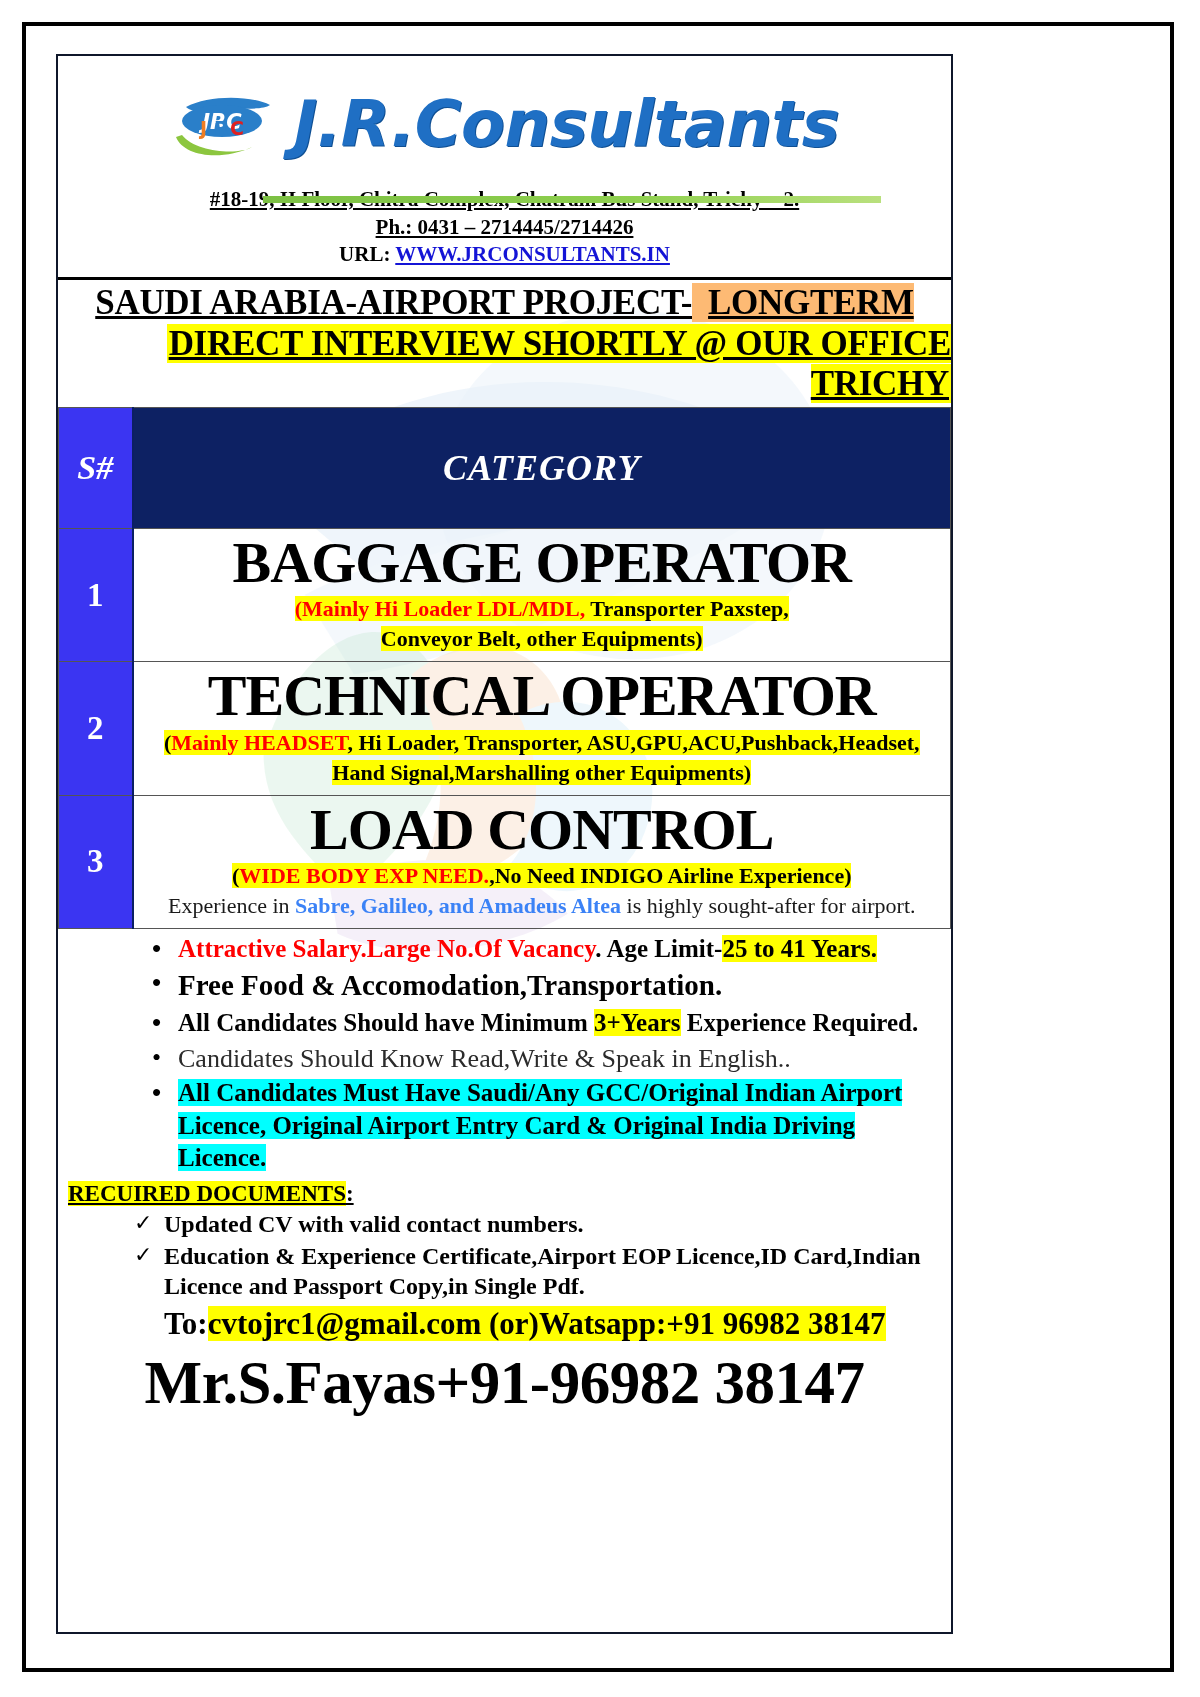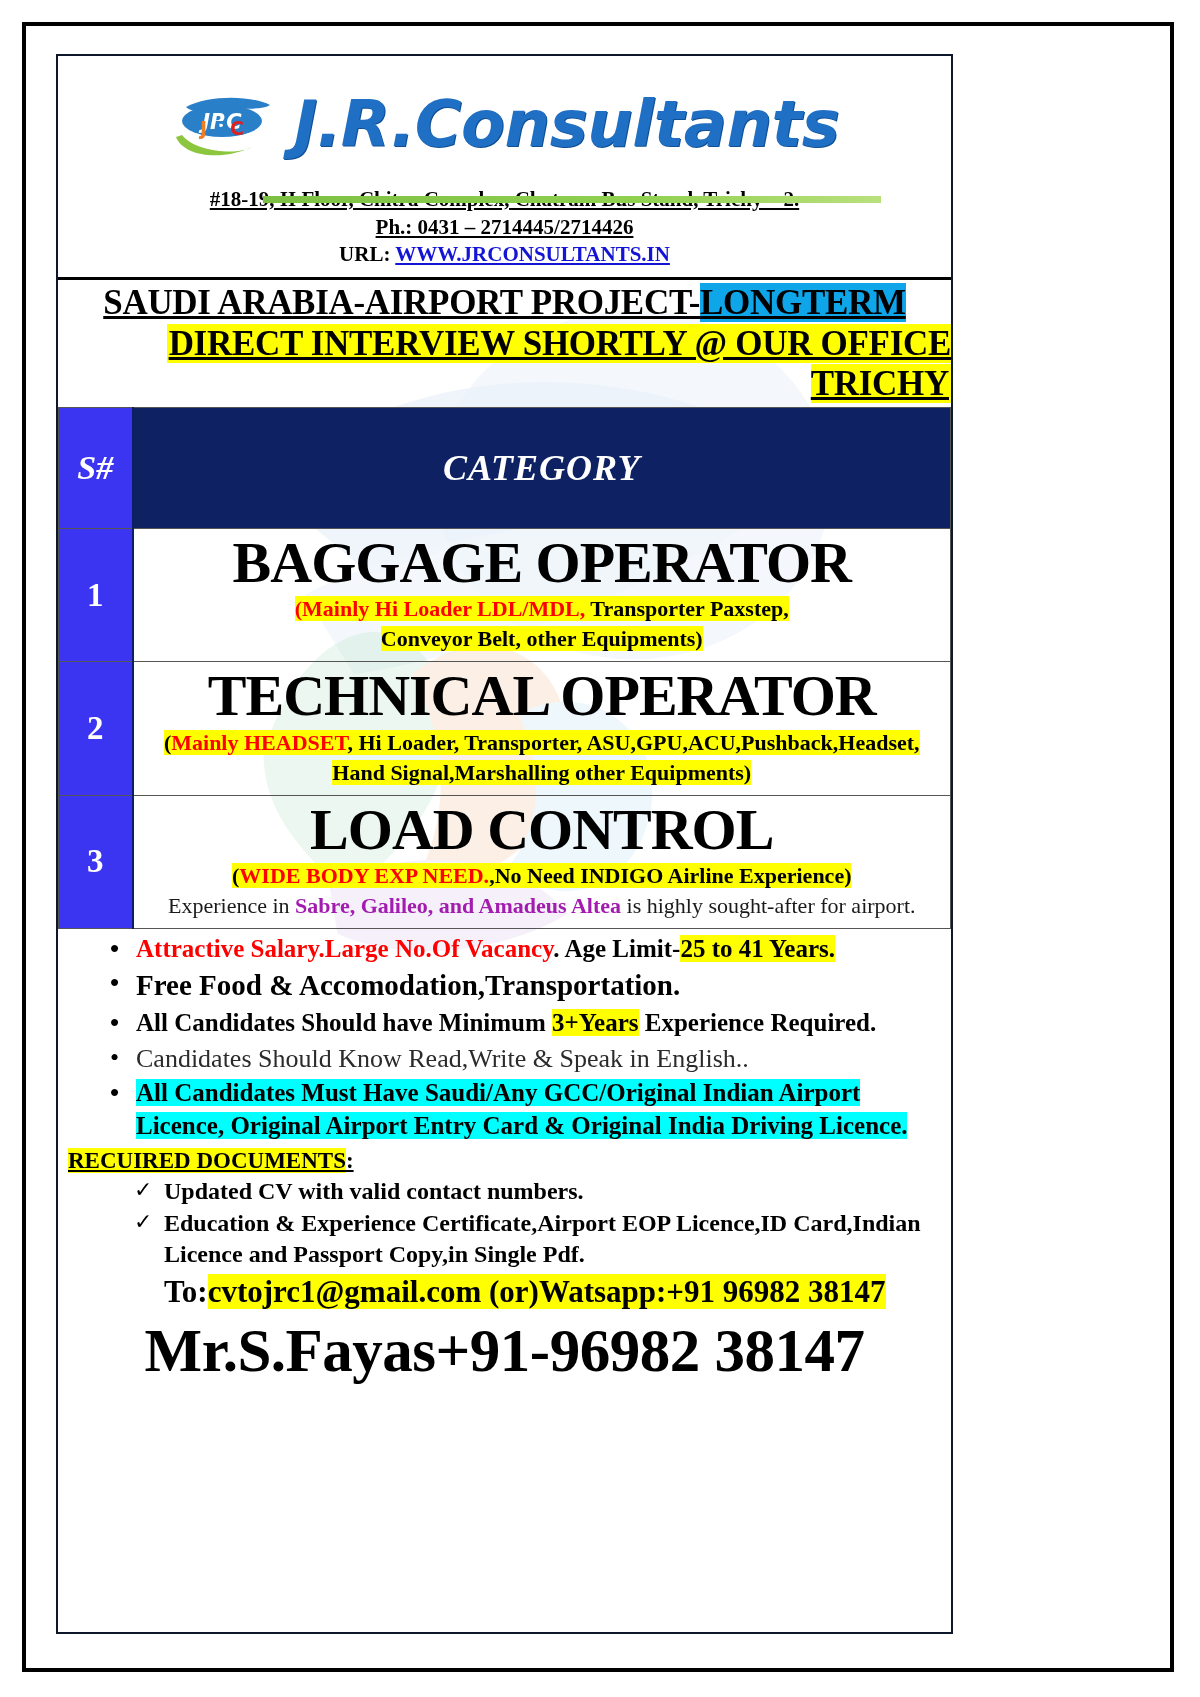--- a/index.html
+++ b/index.html
@@ -119,21 +119,21 @@
     text-align: center;
     font-family: "Liberation Serif", serif;
     font-weight: bold;
     font-size: 35px;
     line-height: 1.12;
     color: #000;
     letter-spacing: -0.3px;
     padding: 3px 0 2px 0;
   }
   .headline .ul { text-decoration: underline; }
-  .hl-yellow { background: #0ea5e9; }
+  .hl-yellow { background: #fdba74; padding-left: 16px; }
   .headline-2 {
     text-align: right;
     font-family: "Liberation Serif", serif;
     font-weight: bold;
     font-size: 35px;
     line-height: 1.12;
     letter-spacing: -0.3px;
     color: #000;
     padding: 0 0 4px 0;
   }
@@ -211,36 +211,37 @@
   }
   .job-sub .mark { background: #ffff00; }
   .job-sub .red { color: #ff0000; }
   .note-line {
     font-family: "Liberation Serif", serif;
     font-size: 22px;
     line-height: 1.25;
     color: #1a1a1a;
     margin-top: 2px;
   }
-  .note-line b { font-weight: bold; color:#a21caf;text-align:right; }
+  .note-line b { font-weight: bold; color:#3b82f6;text-align:right; }
 
   
   ul.points {
     list-style: none;
     margin: 4px 0 0 0;
     padding: 0 14px 0 78px;
   }
   ul.points li {
     position: relative;
     font-family: "Liberation Serif", serif;
     font-weight: bold;
     font-size: 25px;
     line-height: 1.30;
     color: #000;
     margin-bottom: 2px;
+    margin-left: 42px;
   }
   ul.points li::before {
     content: "\2022";
     position: absolute;
     left: -26px;
     top: -1px;
     font-size: 26px;
     color: #000;
   }
   ul.points li .red { color: #ff0000; }

